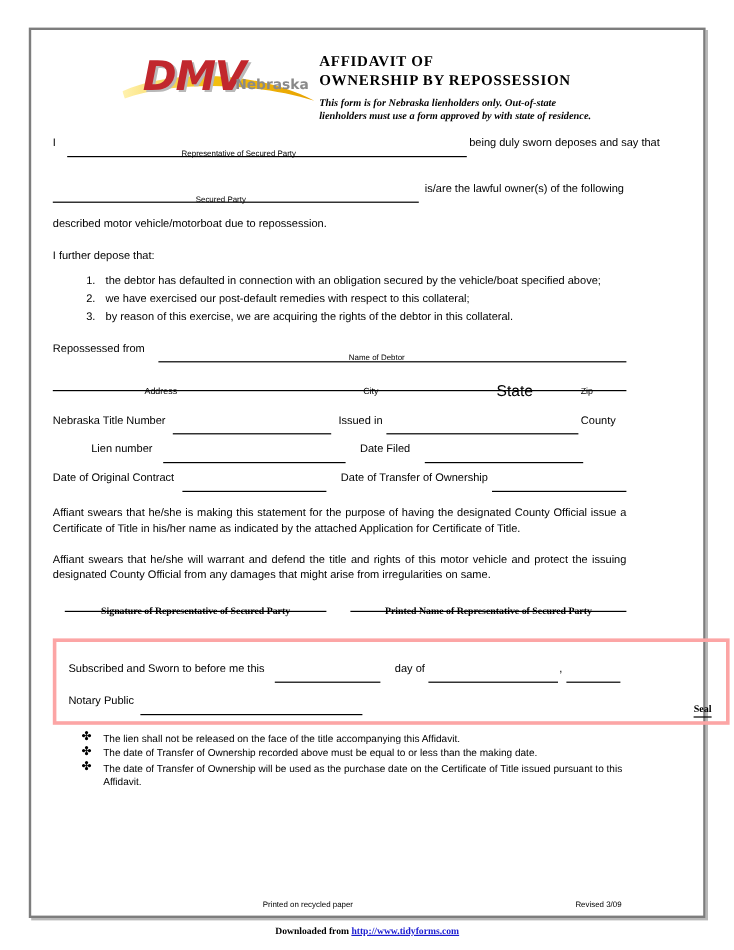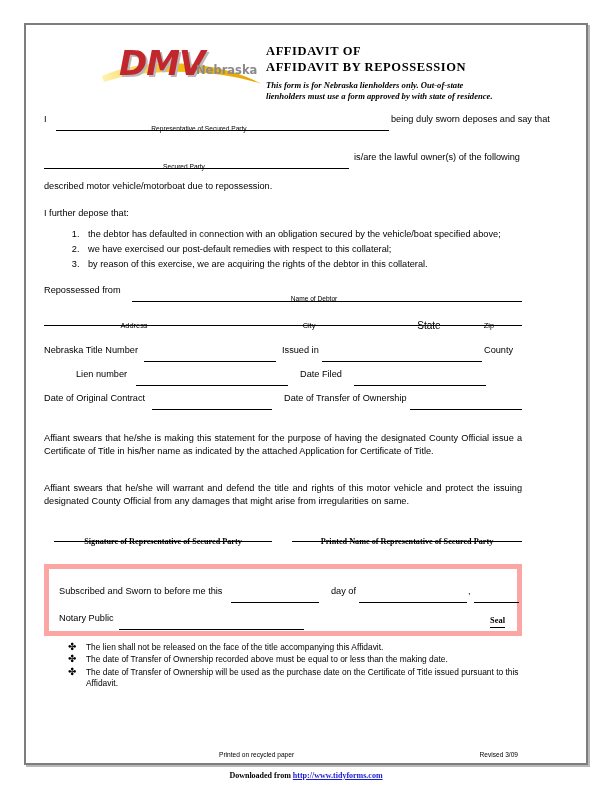--- a/index.html
+++ b/index.html
@@ -121,53 +121,53 @@
   
   .repo { position: relative; height: 26px; margin-top: 11px; }
   .repo .lead { position:absolute; left:0; top:2px; }
   .repo .fill { position:absolute; left:88px; top:10px; width:390px; }
   .repo .caption { position:absolute; left:180px; top:12px; width:180px; }
 
   .addr { position: relative; height: 26px; margin-top: 8px; }
   .addr .fill { position:absolute; left:0; top:0px; width:478px; }
   .addr .cap-a { position:absolute; left:40px; top:3px; width:100px; text-align:center; font-size:7.4px; }
   .addr .cap-c { position:absolute; left:215px; top:3px; width:100px; text-align:center; font-size:7.4px; }
-  .addr .cap-s { position:absolute; left:355px; top:3px; width:60px; text-align:center; font-size:10px; }
+  .addr .cap-s { position:absolute; left:355px; top:3px; width:60px; text-align:center; font-size:13px; }
   .addr .cap-z { position:absolute; left:420px; top:3px; width:50px; text-align:center; font-size:7.4px; }
 
   .kv { position: relative; height: 18px; }
   .kv span.lbl { position:absolute; top:2px; }
   .kv .fill { position:absolute; top:10px; }
 
   
   .para {
-    margin-top: 24px;
+    margin-top: 13px;
     font-size: 9.2px;
     line-height: 13px;
     text-align: justify;
     width: 478px;
   }
 
   
-  .sig-row { position:relative; height: 26px; margin-top: 24px; }
+  .sig-row { position:relative; height: 26px; margin-top: 14px; }
   .sig-row .fill { position:absolute; top:0; }
   .sig-row .sig-lbl {
     position:absolute; top:3px;
     font-family:"Liberation Serif", serif;
     font-weight:bold; font-size:8.2px;
     text-align:center;
   }
 
   
   .notary {
     position: relative;
     margin-top: 6px;
-    width: 478px;
+    width: 564px;
     height: 72px;
-    border: 5px solid #fca5a5;
+    border: 3px solid #fca5a5;
   }
   .notary .ntxt { position:absolute; font-size:9.2px; }
   .notary .fill { position:absolute; }
   .notary .seal {
     position:absolute; right:12px; bottom:3px;
     font-family:"Liberation Serif", serif;
     font-weight:bold;
     font-size: 8.4px;
     border-bottom: 1px solid #000;
   }
@@ -230,21 +230,21 @@
         <g font-family="DejaVu Sans, sans-serif" font-weight="bold" font-style="italic">
           <text x="19" y="35" font-size="34" fill="#b9b9b9" letter-spacing="-1">DMV</text>
           <text x="17" y="33" font-size="34" fill="#C1272D" letter-spacing="-1">DMV</text>
           <text x="94" y="32" font-size="11.5" fill="#8a8a8a" font-style="normal">Nebraska</text>
         </g>
       </svg>
     </div>
 
     <div class="title-block">
       <div class="title-line">AFFIDAVIT OF</div>
-      <div class="title-line">AFFIDAVIT BY REPOSSESSION</div>
+      <div class="title-line">OWNERSHIP BY REPOSSESSION</div>
       <div class="subtitle">This form is for Nebraska lienholders only.  Out-of-state</div>
       <div class="subtitle" style="margin-top:0">lienholders must use a form approved by with state of residence.</div>
     </div>
   </div>
 
   <div class="body">
 
     <div class="ln1">
       <span class="lead">I</span>
       <span class="fill"></span>

